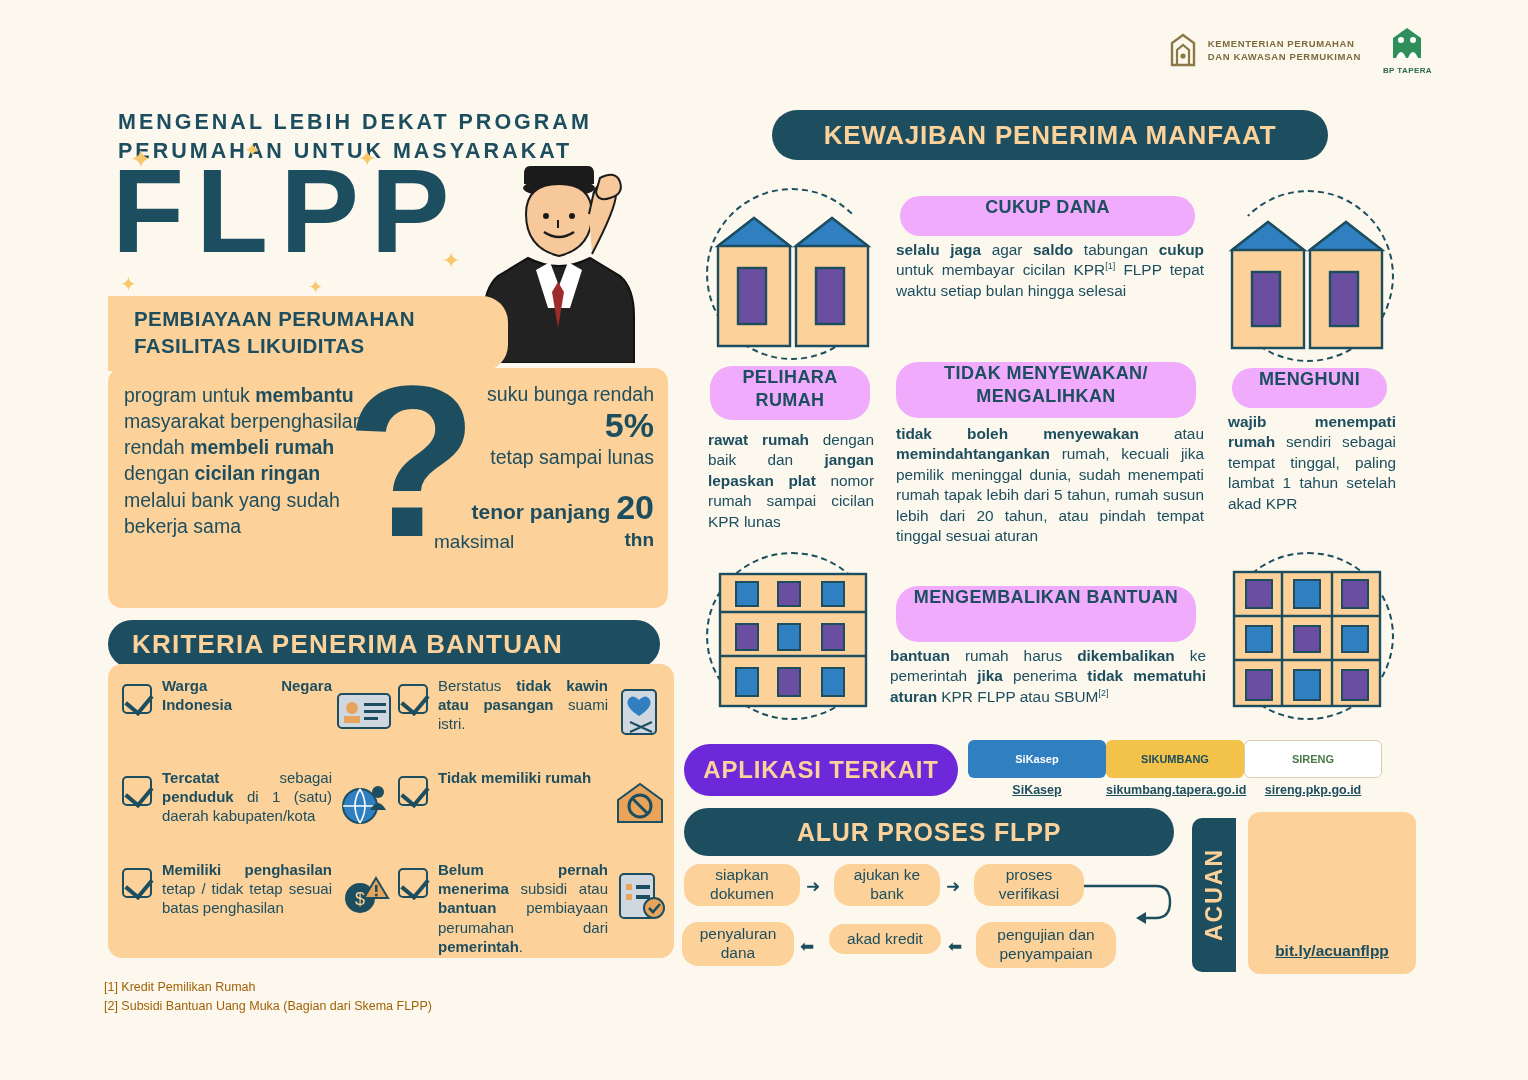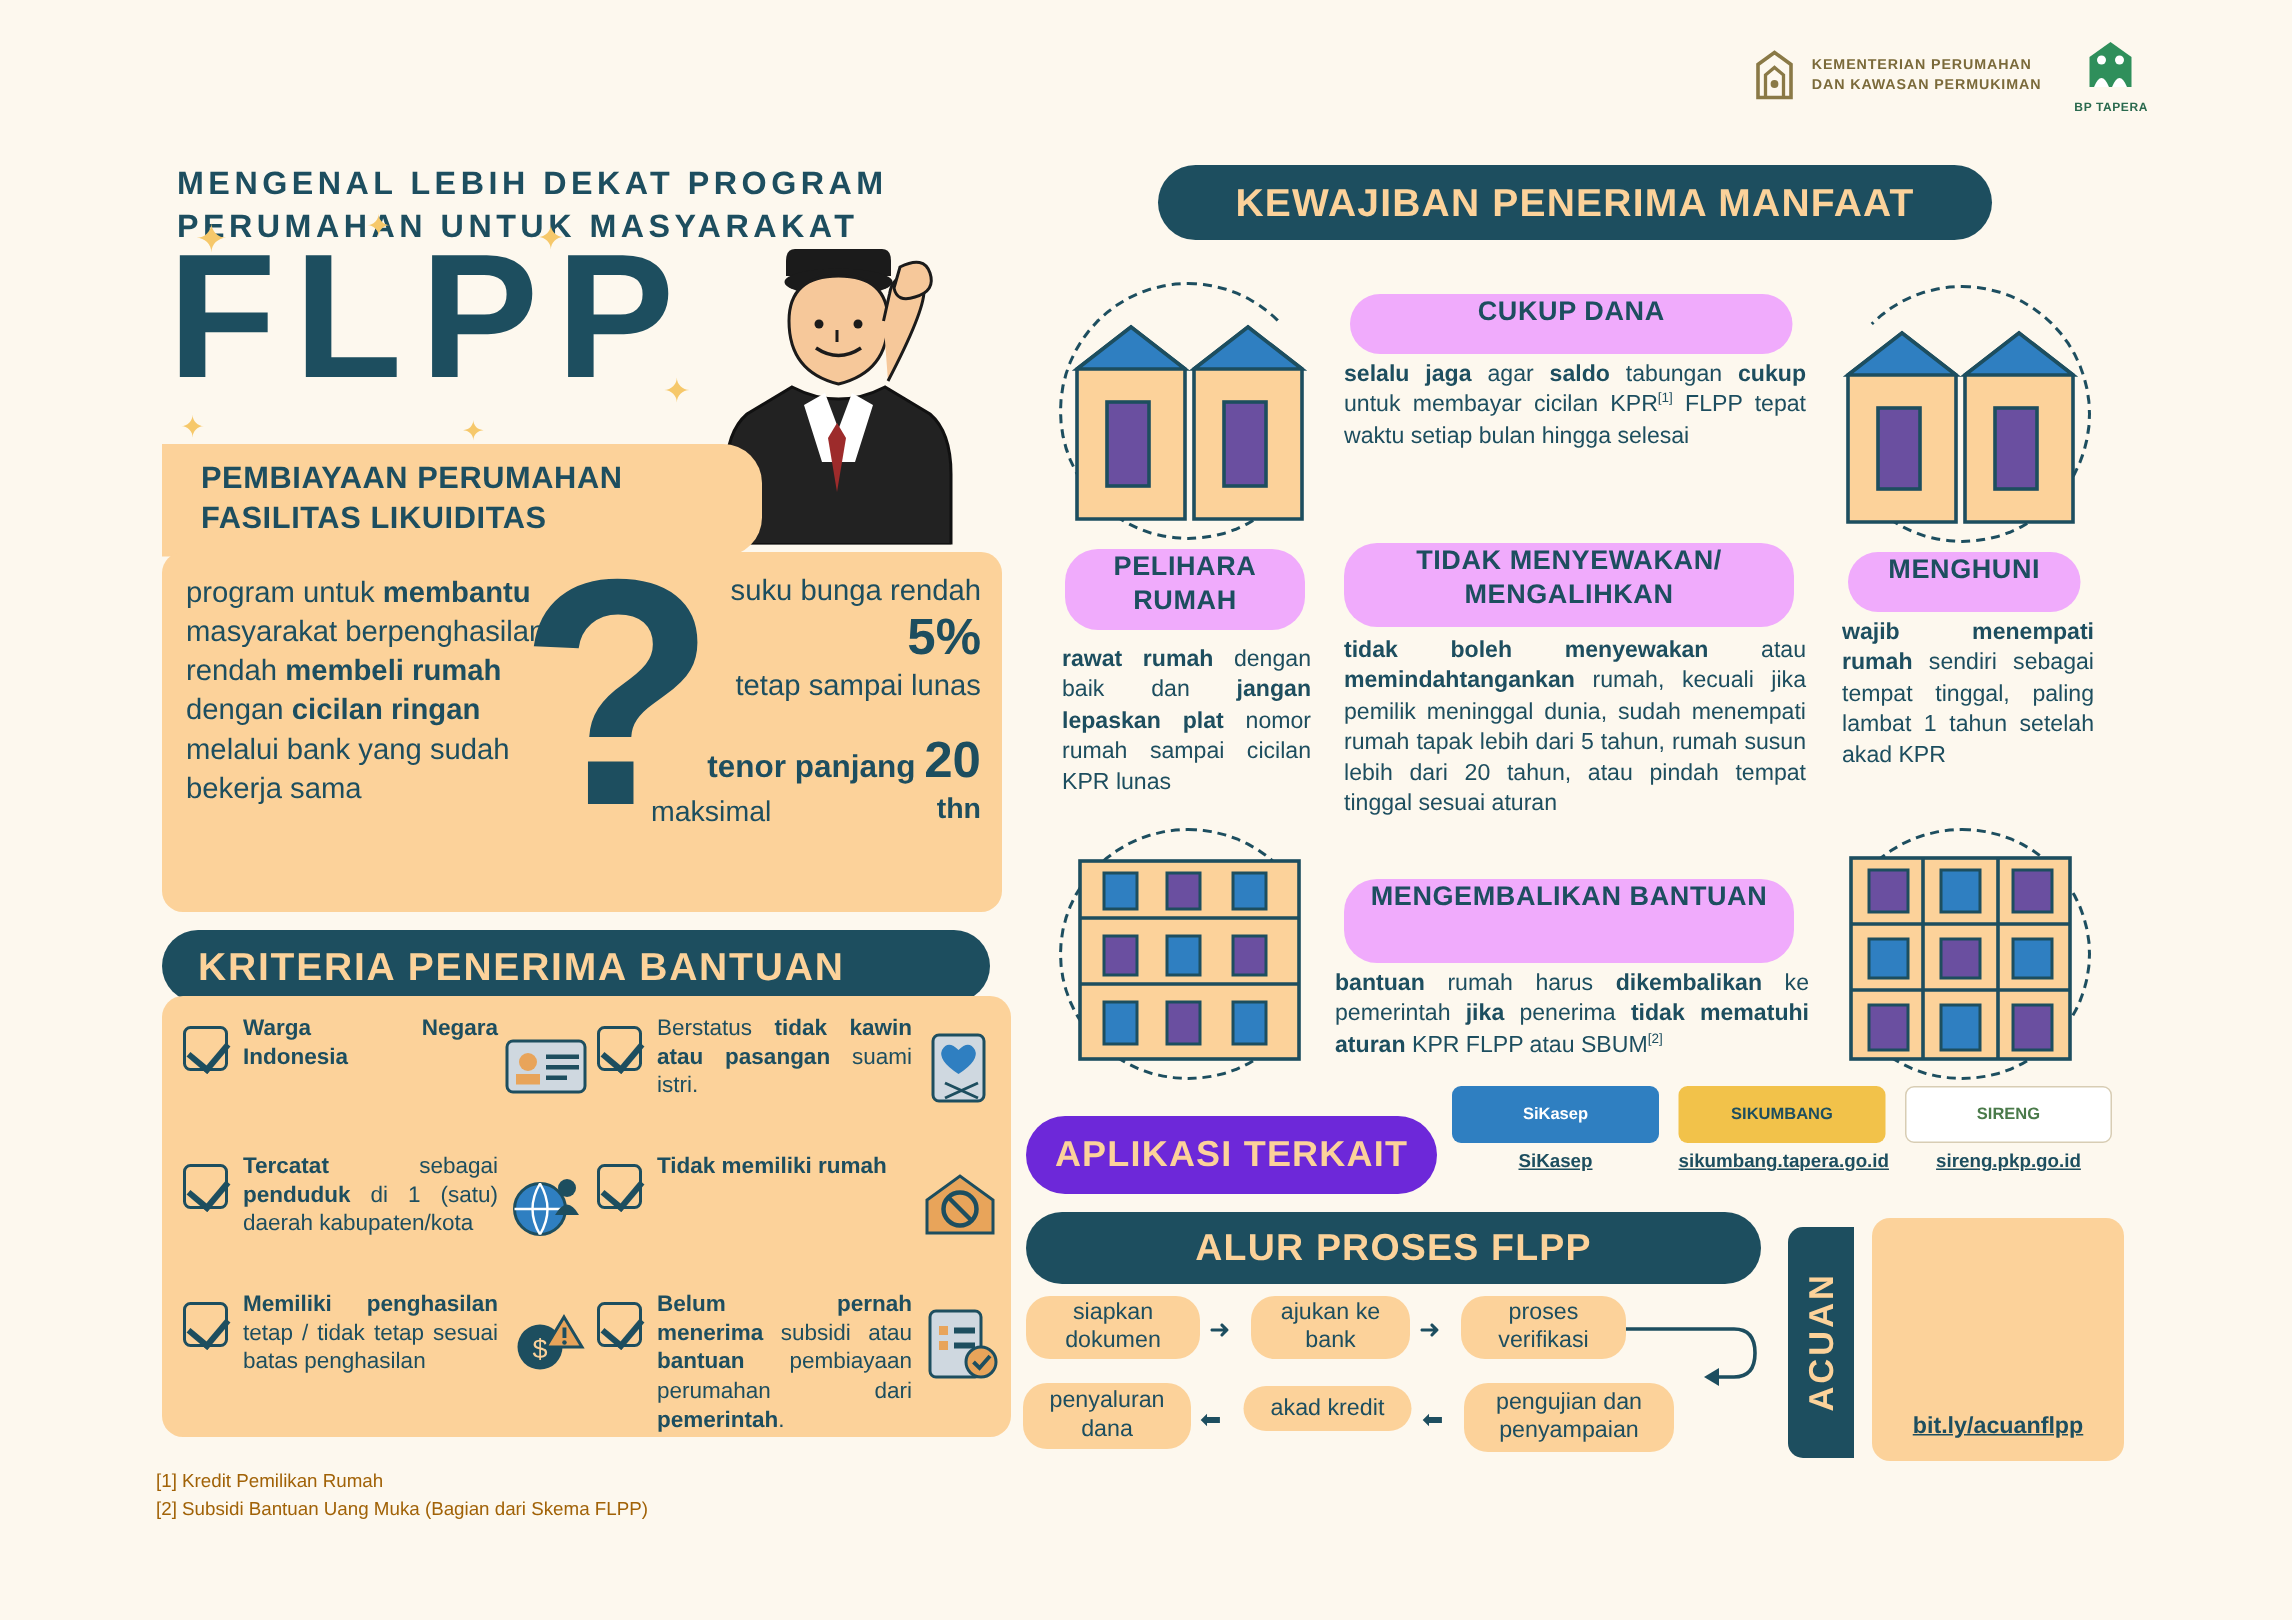--- a/index.html
+++ b/index.html
@@ -119,21 +119,21 @@
     border:2.5px dashed #1d4e5f; border-radius:50%; border-left-color:transparent; }
   .arc-r2 { position:absolute; left:1222px; top:552px; width:172px; height:168px;
     border:2.5px dashed #1d4e5f; border-radius:50%; border-left-color:transparent; }
 
   .bar-aplikasi {
     position:absolute; left:684px; top:744px; width:274px; height:52px;
     background:#6d28d9; border-radius:26px; color:#fcd29a;
     font-size:24px; font-weight:bold; letter-spacing:0.8px;
     display:flex; align-items:center; justify-content:center;
   }
-  .apps { position:absolute; left:968px; top:724px; width:450px; display:flex; gap:13px; }
+  .apps { position:absolute; left:968px; top:740px; width:450px; display:flex; gap:0; }
   .app { text-align:center; width:138px; }
   .app-badge { height:38px; border-radius:6px; display:flex; align-items:center; justify-content:center;
     font-size:11px; font-weight:bold; }
   .app-cap { font-size:12.5px; margin-top:5px; text-decoration:underline; font-weight:bold; }
 
   .bar-alur {
     position:absolute; left:684px; top:808px; width:490px; height:48px;
     background:#1d4e5f; border-radius:26px; color:#fcd29a;
     font-size:25px; font-weight:bold; letter-spacing:0.8px;
     display:flex; align-items:center; justify-content:center;

